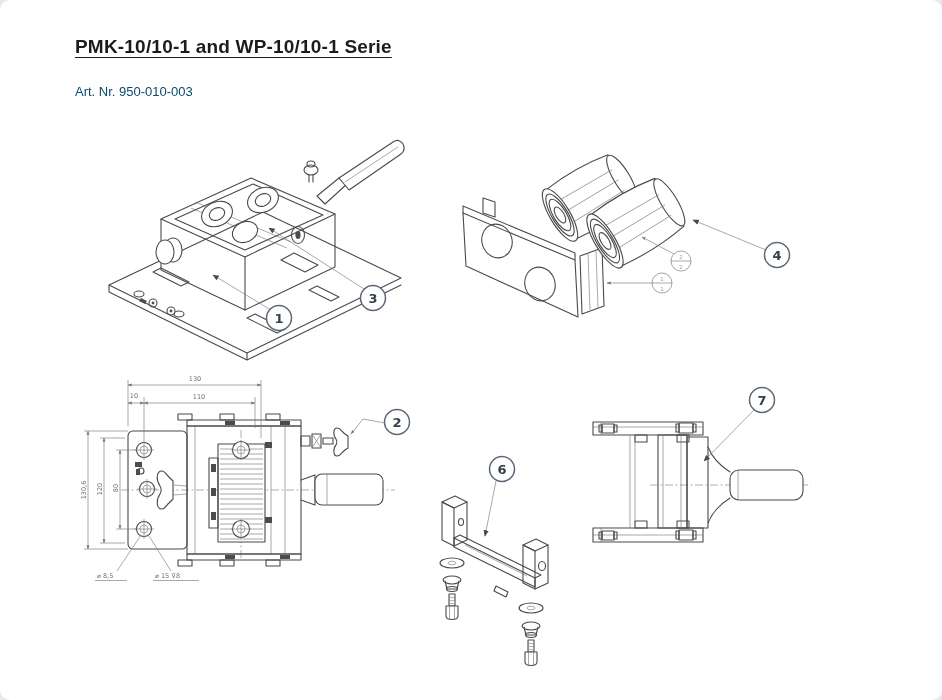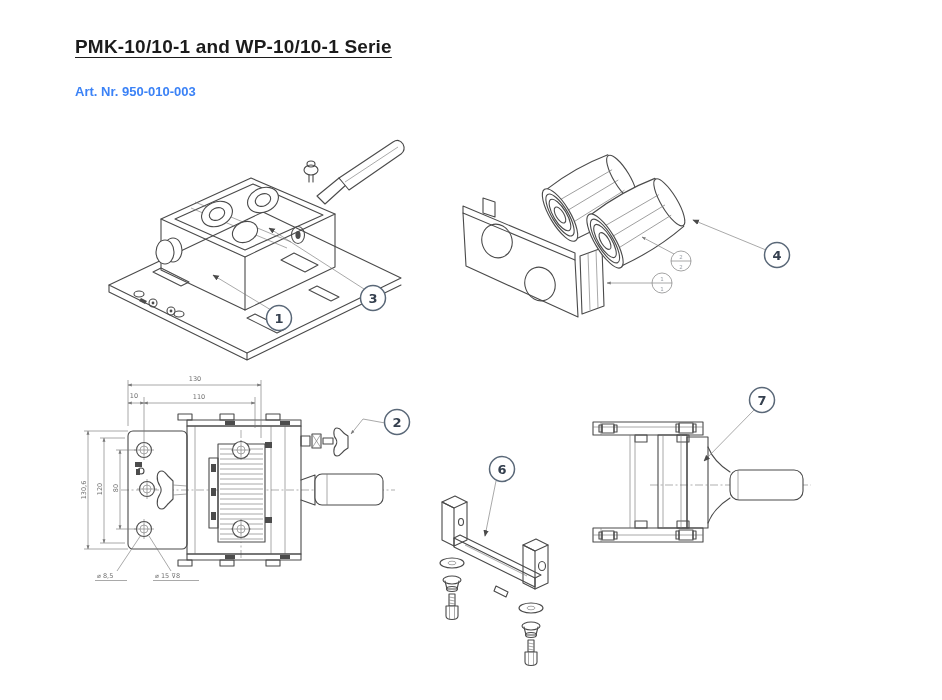--- a/index.html
+++ b/index.html
@@ -1,20 +1,20 @@
 <!DOCTYPE html>
 <html><head>
 <meta charset="utf-8">
 <style>
   html,body{margin:0;padding:0;background:#e8e8e8;}
   .page{position:relative;width:942px;height:700px;background:#ffffff;overflow:hidden;
-        font-family:"Liberation Sans",sans-serif;}
+        font-family:"Liberation Sans",sans-serif;border-radius:10px;}
   .title{position:absolute;left:75px;top:36px;font-size:19px;font-weight:bold;color:#1c1c1c;
          text-decoration:underline;text-underline-offset:4px;letter-spacing:.2px;}
-  .artnr{position:absolute;left:75px;top:84px;font-size:13px;font-weight:bold;color:#3b82f6;}
+  .artnr{position:absolute;left:75px;top:84px;font-size:13px;font-weight:normal;color:#0c4a6e;}
   svg.fig{position:absolute;overflow:visible;}
   .ln{stroke:#4a4a4a;fill:none;stroke-width:1.1;stroke-linejoin:round;stroke-linecap:round;}
   .lnf{stroke:#4a4a4a;fill:#ffffff;stroke-width:1.1;stroke-linejoin:round;}
   .thin{stroke:#7a7a7a;fill:none;stroke-width:.65;}
   .dim{stroke:#7a7a7a;fill:none;stroke-width:.65;}
   .cl{stroke:#7a7a7a;fill:none;stroke-width:.6;stroke-dasharray:8 2.5 2 2.5;}
   .dark{fill:#4c4c4c;stroke:none;}
   .dimt{fill:#6f6f6f;font:6.5px "DejaVu Sans",sans-serif;}
   .co{stroke:#5a6878;fill:#ffffff;stroke-width:1.5;}
   .cot{fill:#35404f;font:bold 13px "DejaVu Sans",sans-serif;text-anchor:middle;}

